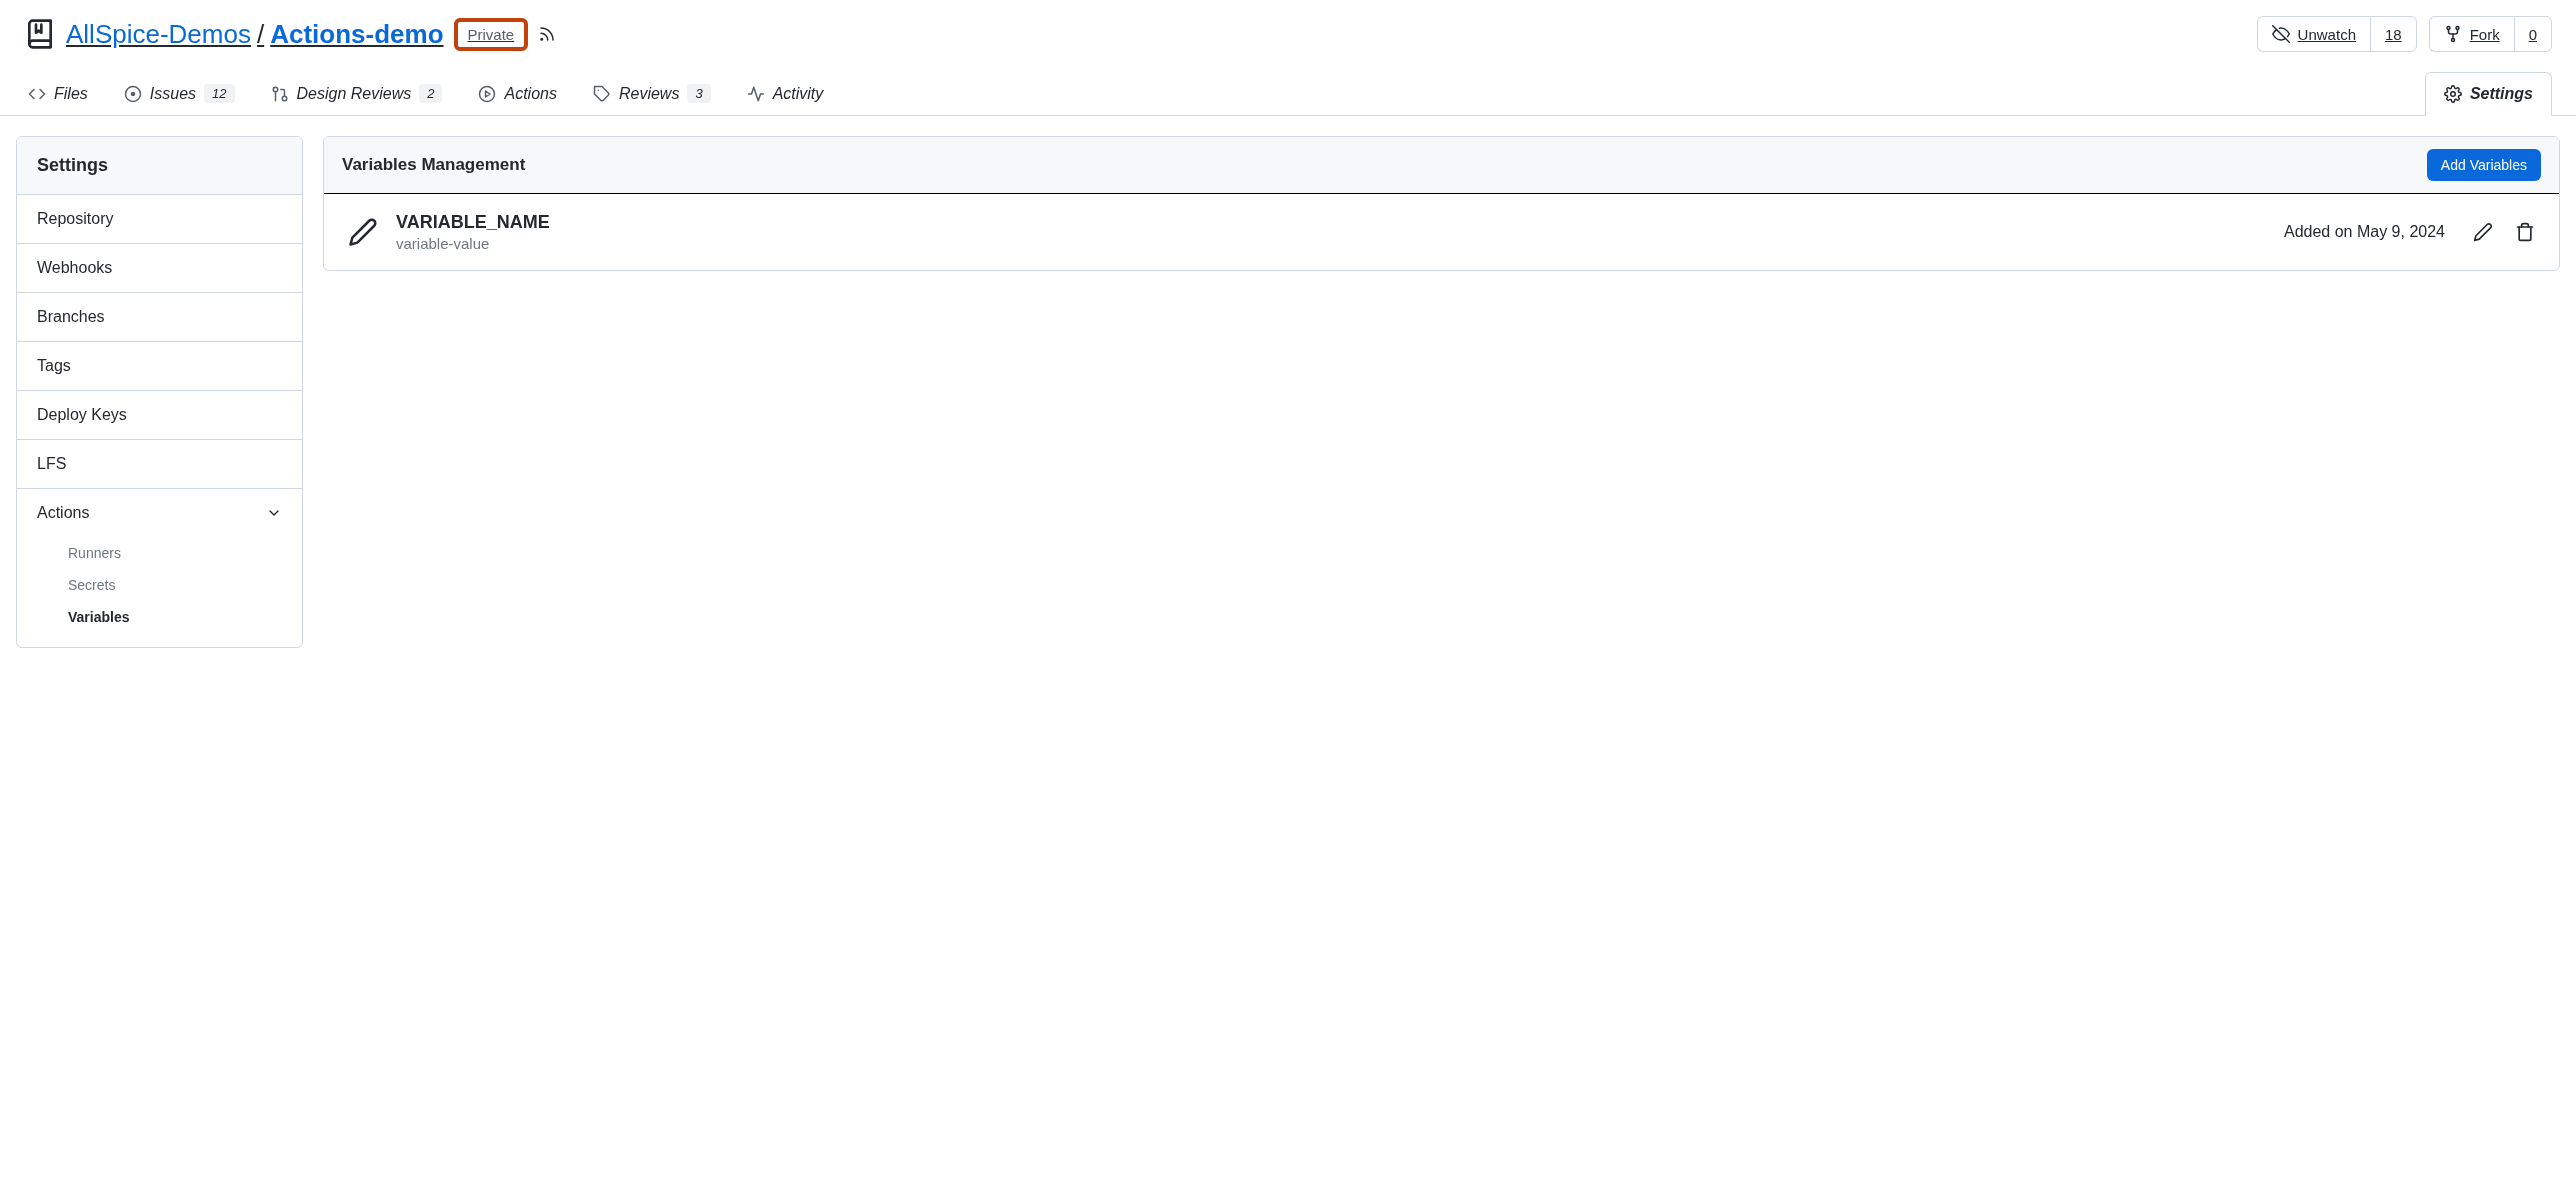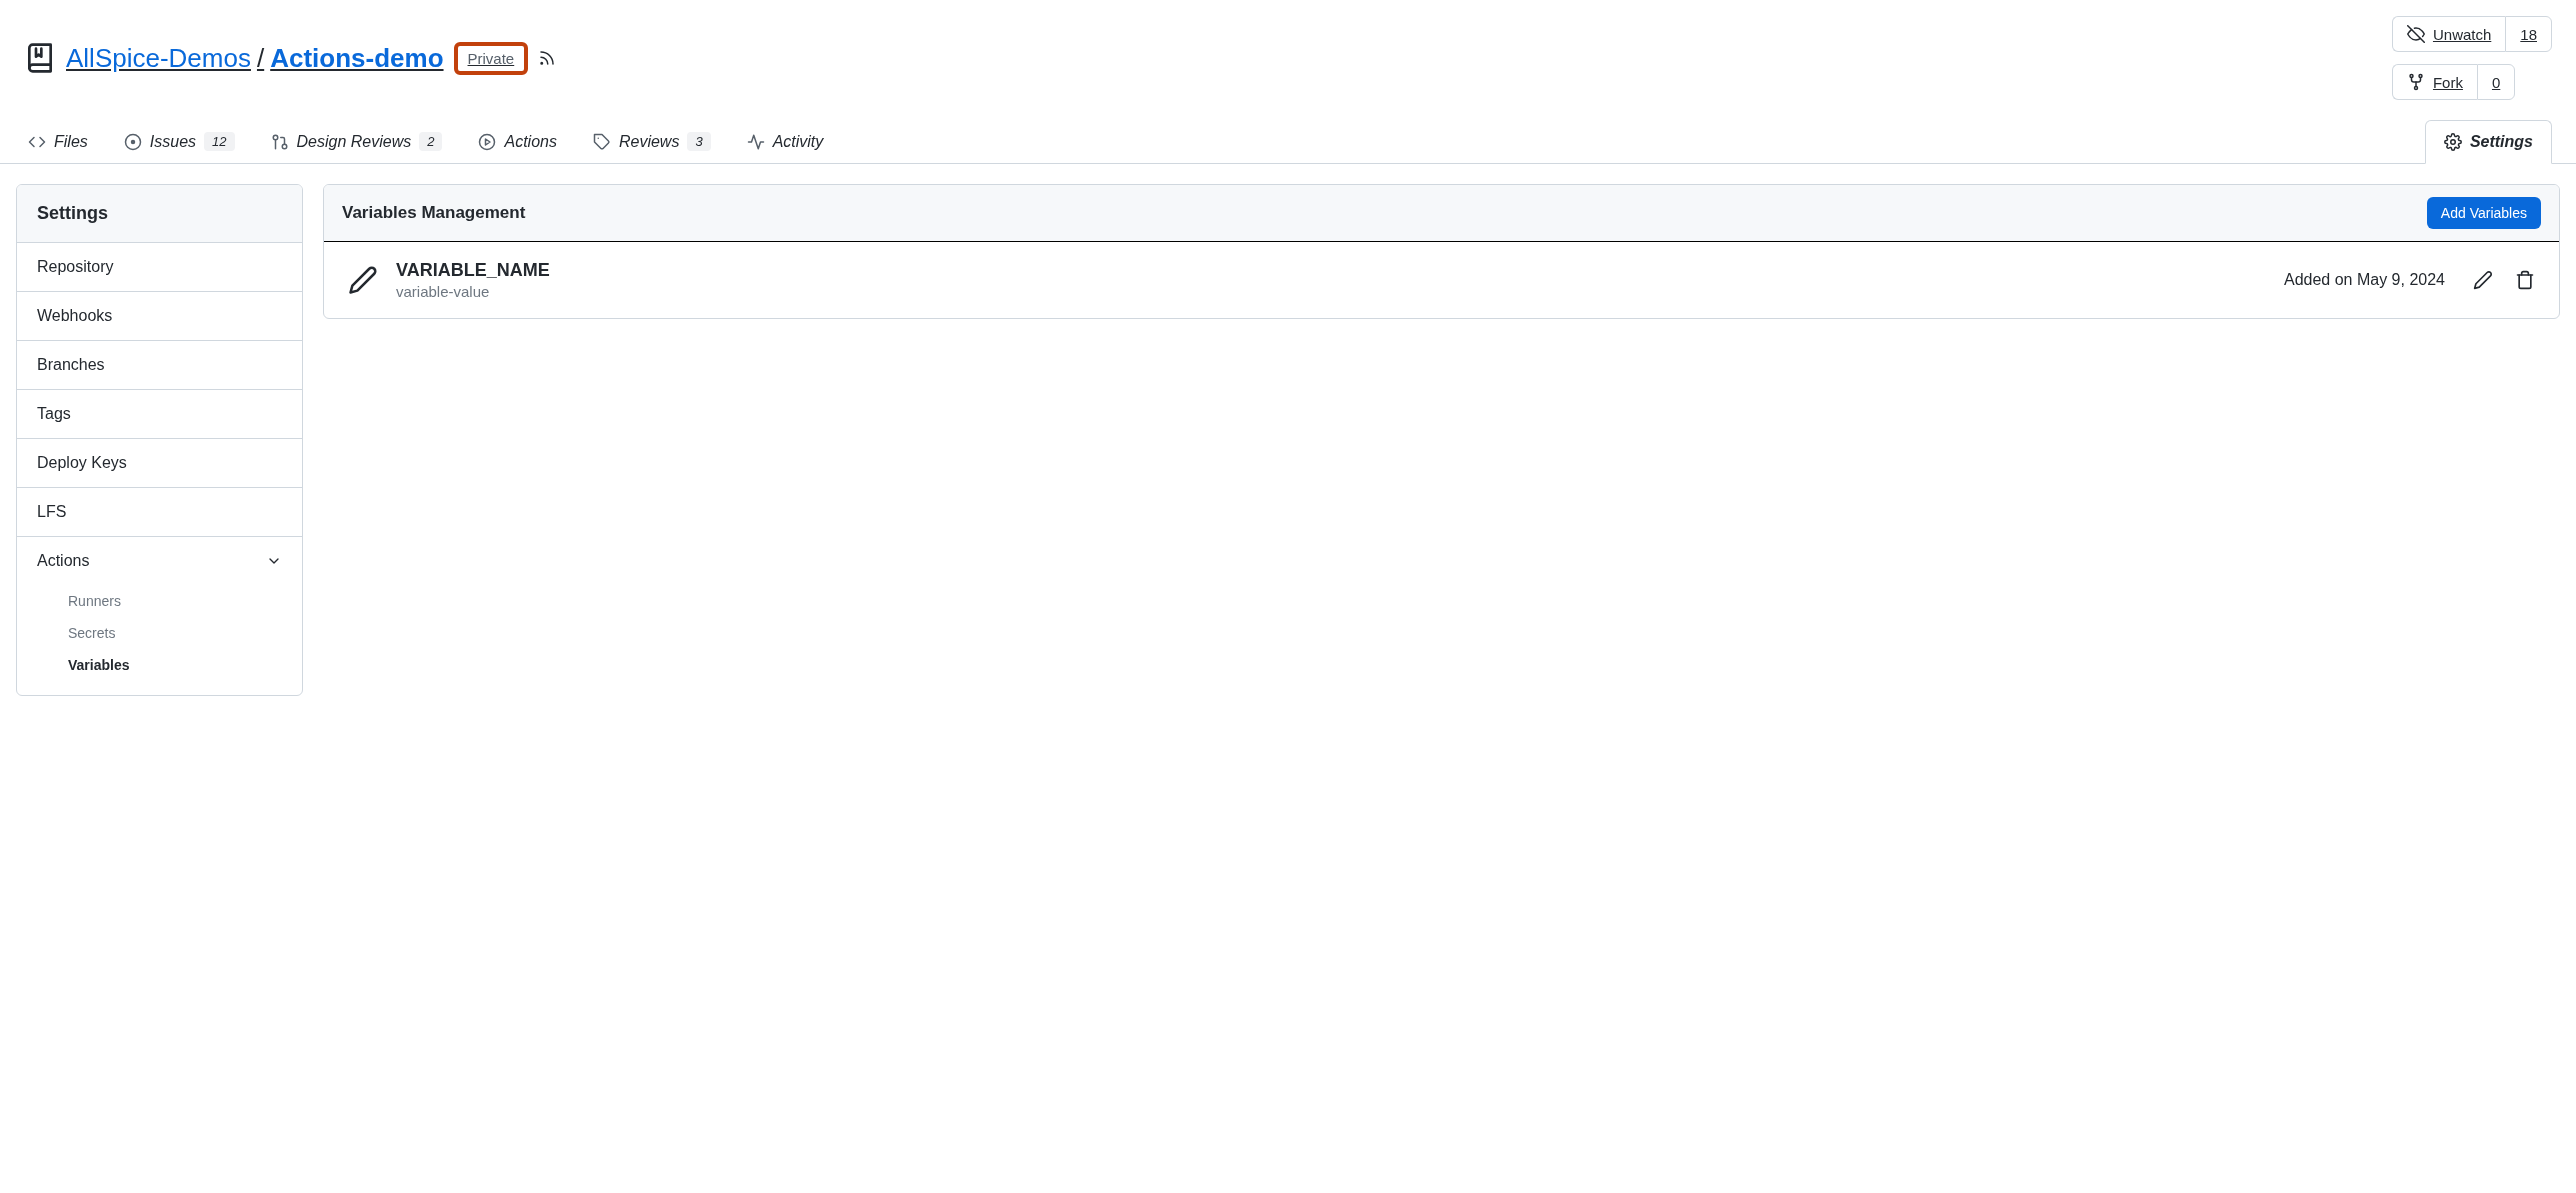--- a/index.html
+++ b/index.html
@@ -42,21 +42,20 @@
       padding: 4px 10px;
       font-size: 15px;
       color: #57606a;
       background: #ffffff;
     }
     .rss-icon svg { width: 18px; height: 18px; color: #24292f; }
 
     .header-actions {
       display: flex;
       gap: 12px;
-      flex-direction: column;
     }
     .btn-group {
       display: flex;
     }
     .btn {
       border: 1px solid #d0d7de;
       background: #ffffff;
       padding: 8px 14px;
       font-size: 15px;
       color: #24292f;

